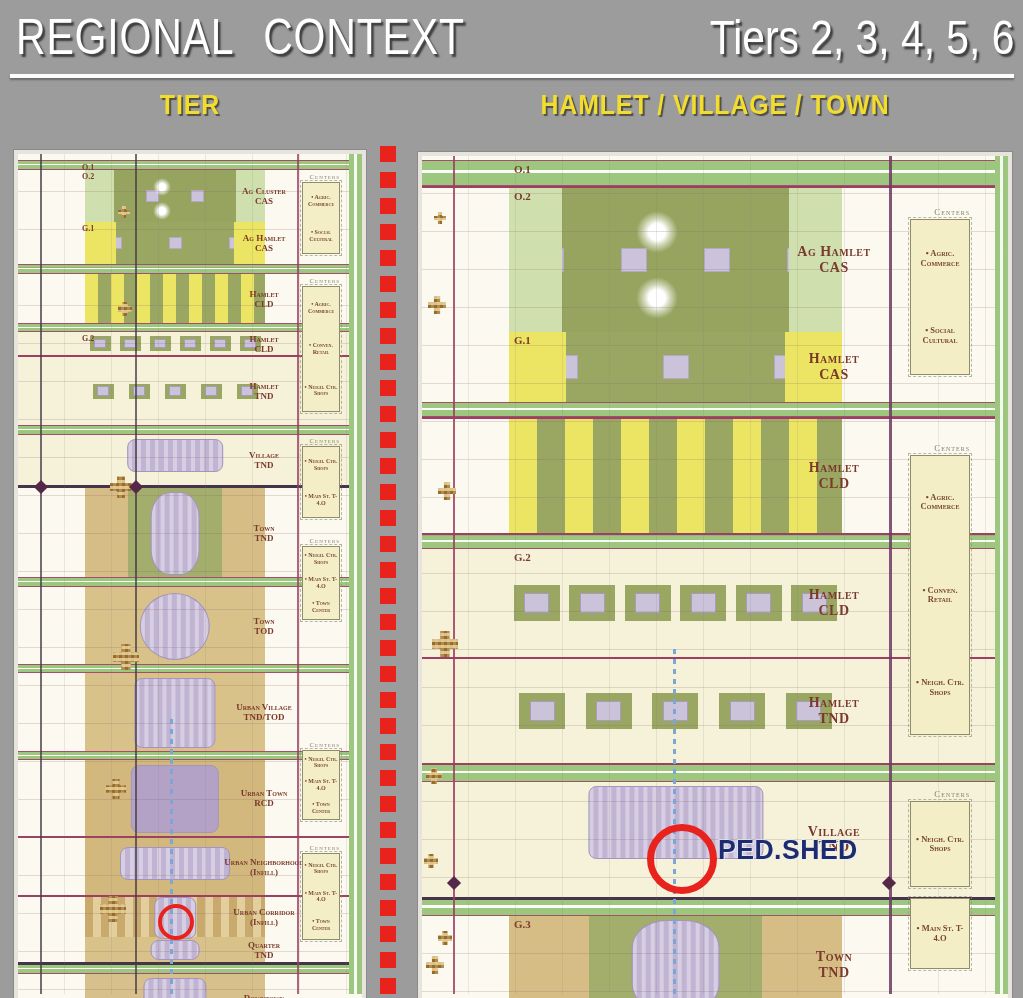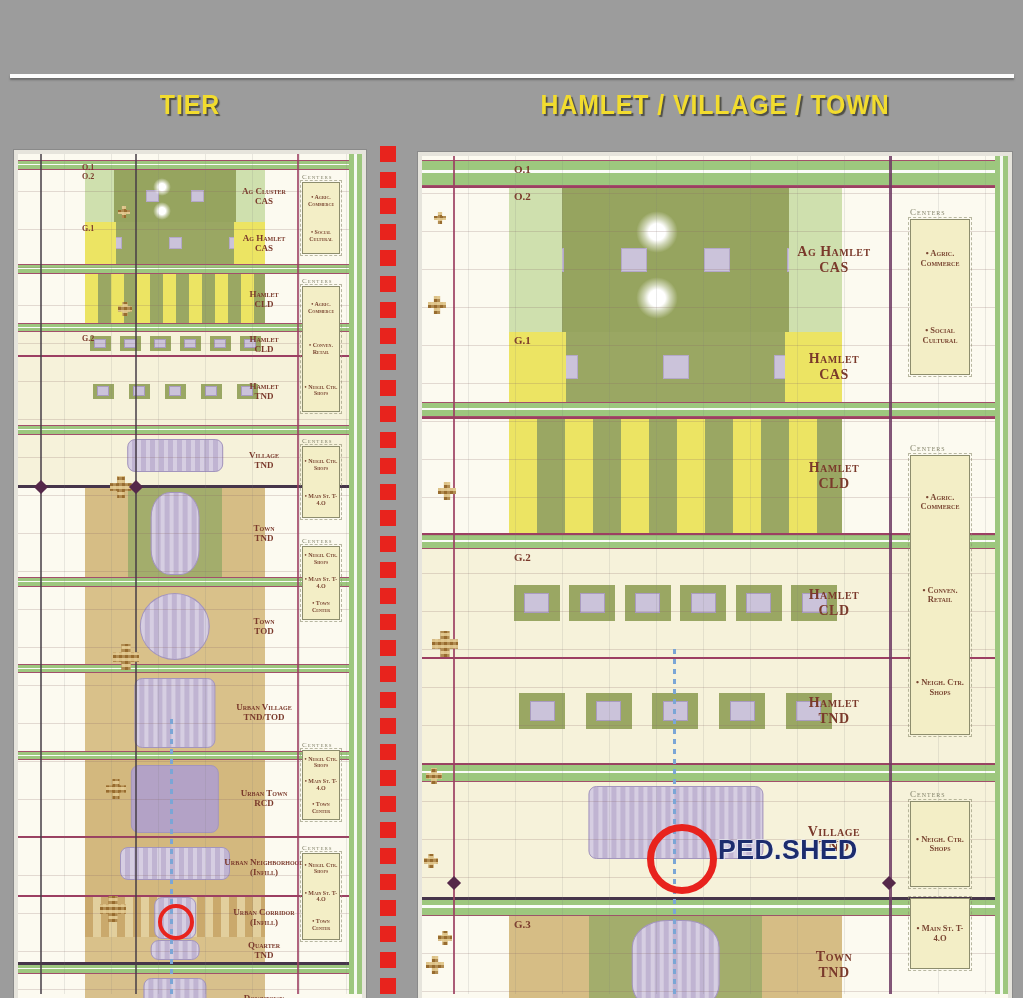--- a/index.html
+++ b/index.html
@@ -89,21 +89,21 @@
   #rightPanel .band-label{font-size:14px;letter-spacing:.5px;}
   #leftPanel .band-label{font-size:9px;}
   .code{position:absolute;left:var(--cx);top:2px;z-index:4;color:#7a392b;
      font-family:"Liberation Serif",serif;font-variant:small-caps;font-weight:700;}
   #rightPanel .code{font-size:11px;} #leftPanel .code{font-size:8px;}
   
   .centers{position:absolute;top:0;bottom:0;z-index:4;}
   #rightPanel .centers{left:488px;width:60px;}
   #leftPanel .centers{left:284px;width:38px;}
   .cgroup{position:absolute;left:0;right:0;}
-  .chead{text-align:left;color:#84846b;font-family:"Liberation Serif",serif;font-variant:small-caps;
+  .chead{text-align:right;color:#84846b;font-family:"Liberation Serif",serif;font-variant:small-caps;
      letter-spacing:1px;}
   #rightPanel .chead{font-size:9px;margin-bottom:2px;} #leftPanel .chead{font-size:7px;margin-bottom:1px;}
   .cbox{background:#f3eec6;border:1px solid #8d8d6d;outline:1px dashed rgba(140,140,110,.6);outline-offset:1px;
      display:flex;flex-direction:column;justify-content:space-around;}
   .citem{text-align:center;color:#7a4632;font-family:"Liberation Serif",serif;font-variant:small-caps;
      font-weight:700;line-height:1.1;padding:0 1px;}
   #rightPanel .citem{font-size:8.5px;} #leftPanel .citem{font-size:6px;}
   
   .cross{position:absolute;z-index:3;background-color:#c9a25e;
      background-image:repeating-linear-gradient(0deg,rgba(139,94,35,.55) 0 3px,rgba(226,201,144,.9) 3px 6px),
@@ -118,20 +118,24 @@
   #circleLeft{left:158px;top:904px;width:28px;height:28px;border-width:4px;}
   .pedshed{position:absolute;left:718px;top:834px;z-index:9;font-size:28px;font-weight:700;
      color:#1c2c6e;letter-spacing:.5px;transform:scaleX(.95);transform-origin:left;
      text-shadow:1px 1px 0 rgba(235,238,246,.9),-1px -1px 0 rgba(235,238,246,.7);}
 </style>
 </head>
 <body>
 
 <div class="stage">
 
+  <div class="hdr">
+    <div class="title">REGIONAL CONTEXT</div>
+    <div class="tiers">Tiers 2, 3, 4, 5, 6</div>
+  </div>
   <div class="rule"></div>
   <div class="sub l">TIER</div>
   <div class="sub r">HAMLET / VILLAGE / TOWN</div>
 
   <div class="divider" id="divider">
       <div class="dash"></div>
       <div class="dash"></div>
       <div class="dash"></div>
       <div class="dash"></div>
       <div class="dash"></div>

